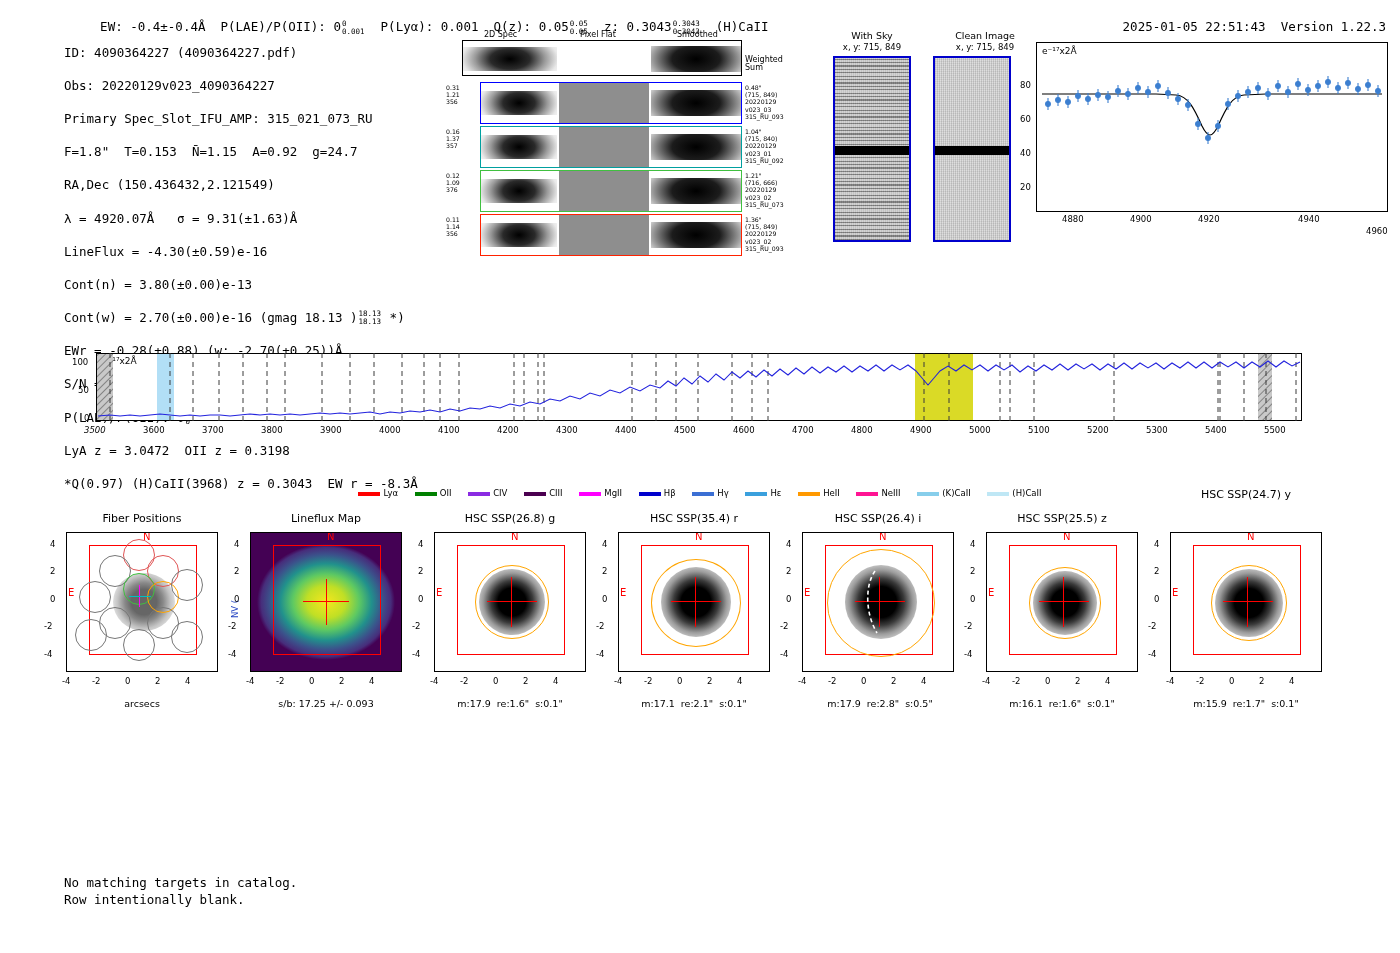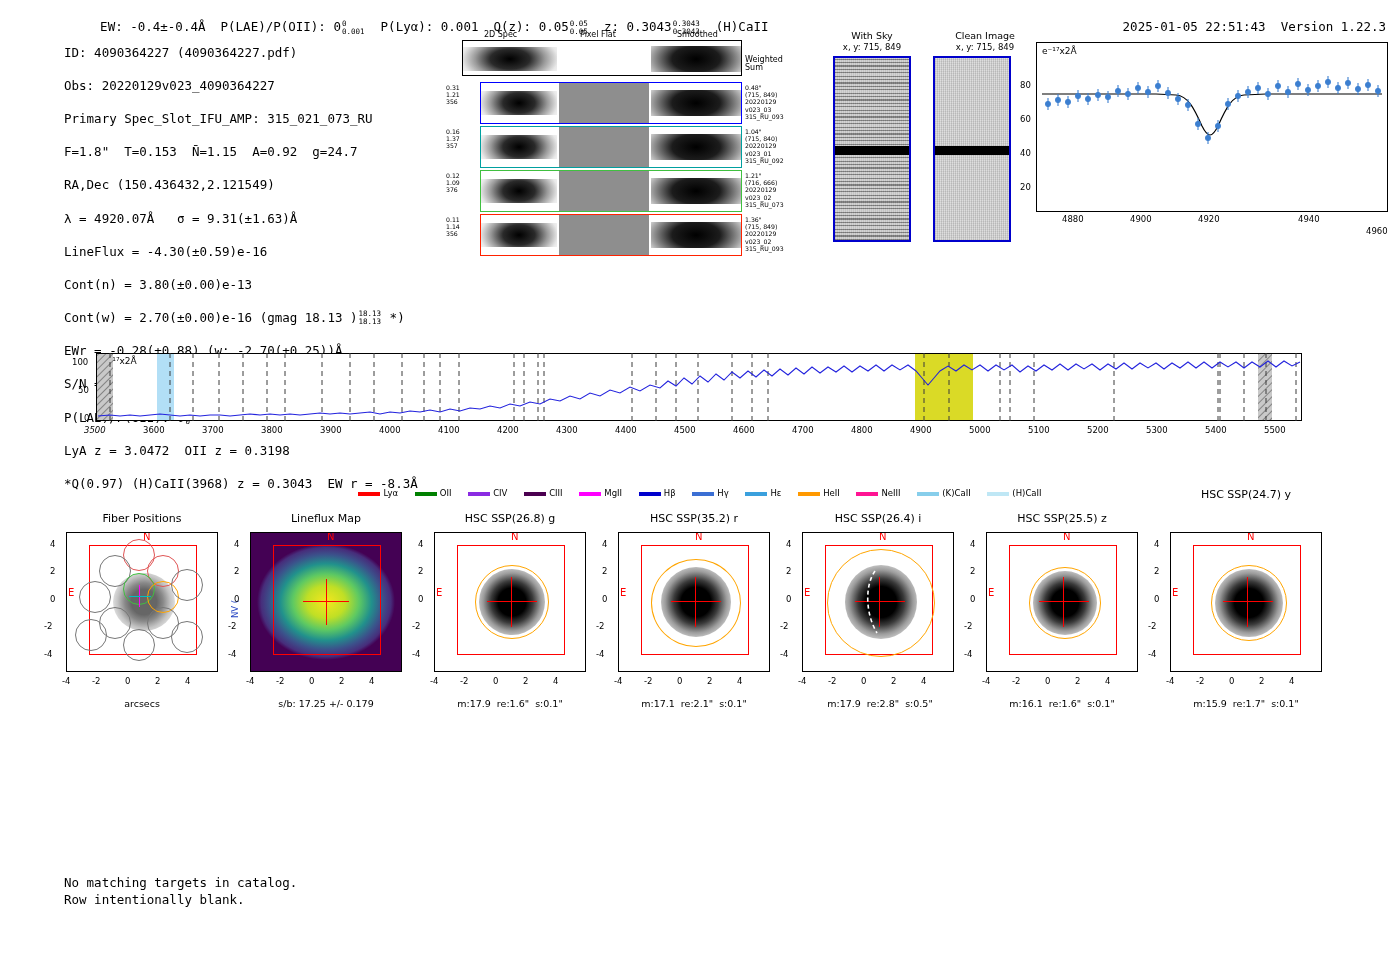--- a/index.html
+++ b/index.html
@@ -485,21 +485,21 @@
   <div class="panel-title" style="left:246px; top:512px; width:160px;">Lineflux Map</div>
   <div class="imgbox" style="left:250px; top:532px; width:152px; height:140px; background:#3b1f5e;">
     <div style="position:absolute;left:0;top:0;width:100%;height:100%;
       background:
         radial-gradient(ellipse 46% 42% at 50% 50%, #f6e71d 0%, #c0df25 28%, #5ec962 48%, #21918c 66%, #3b528b 82%, #472d7b 94%, #440154 100%);"></div>
     <div class="redrect" style="left:22px; top:12px; width:108px; height:110px;"></div>
     <div class="cross-v" style="left:75px; top:46px; height:46px;"></div>
     <div class="cross-h" style="left:52px; top:68px; width:46px;"></div>
     <div class="nlab" style="left:76px; top:-2px;">N</div>
   </div>
-  <div class="panel-cap" style="left:240px; top:698px; width:172px;">s/b: 17.25 +/- 0.179</div>
+  <div class="panel-cap" style="left:240px; top:698px; width:172px;">s/b: 17.25 +/- 0.093</div>
   <div class="axis-tick" style="left:234px; top:539px;">4</div>
   <div class="axis-tick" style="left:234px; top:566px;">2</div>
   <div class="axis-tick" style="left:234px; top:594px;">0</div>
   <div class="axis-tick" style="left:228px; top:621px;">-2</div>
   <div class="axis-tick" style="left:228px; top:649px;">-4</div>
   <div class="axis-tick" style="left:246px; top:676px;">-4</div>
   <div class="axis-tick" style="left:276px; top:676px;">-2</div>
   <div class="axis-tick" style="left:309px; top:676px;">0</div>
   <div class="axis-tick" style="left:339px; top:676px;">2</div>
   <div class="axis-tick" style="left:369px; top:676px;">4</div>
@@ -519,21 +519,21 @@
   <div class="axis-tick" style="left:418px; top:566px;">2</div>
   <div class="axis-tick" style="left:418px; top:594px;">0</div>
   <div class="axis-tick" style="left:412px; top:621px;">-2</div>
   <div class="axis-tick" style="left:412px; top:649px;">-4</div>
   <div class="axis-tick" style="left:430px; top:676px;">-4</div>
   <div class="axis-tick" style="left:460px; top:676px;">-2</div>
   <div class="axis-tick" style="left:493px; top:676px;">0</div>
   <div class="axis-tick" style="left:523px; top:676px;">2</div>
   <div class="axis-tick" style="left:553px; top:676px;">4</div>
 
-  <div class="panel-title" style="left:614px; top:512px; width:160px;">HSC SSP(35.2) r</div>
+  <div class="panel-title" style="left:614px; top:512px; width:160px;">HSC SSP(35.4) r</div>
   <div class="imgbox" style="left:618px; top:532px; width:152px; height:140px;">
     <div class="blob" style="left:42px; top:34px; width:70px; height:70px;"></div>
     <div class="redrect" style="left:22px; top:12px; width:108px; height:110px;"></div>
     <div class="circ-orange" style="left:32px; top:26px; width:90px; height:88px;"></div>
     <div class="cross-v" style="left:76px; top:44px; height:50px;"></div>
     <div class="cross-h" style="left:52px; top:68px; width:50px;"></div>
     <div class="nlab" style="left:76px; top:-2px;">N</div>
     <div class="elab" style="left:1px; top:54px;">E</div>
   </div>
   <div class="panel-cap" style="left:608px; top:698px; width:172px;">m:17.1  re:2.1"  s:0.1"</div>

